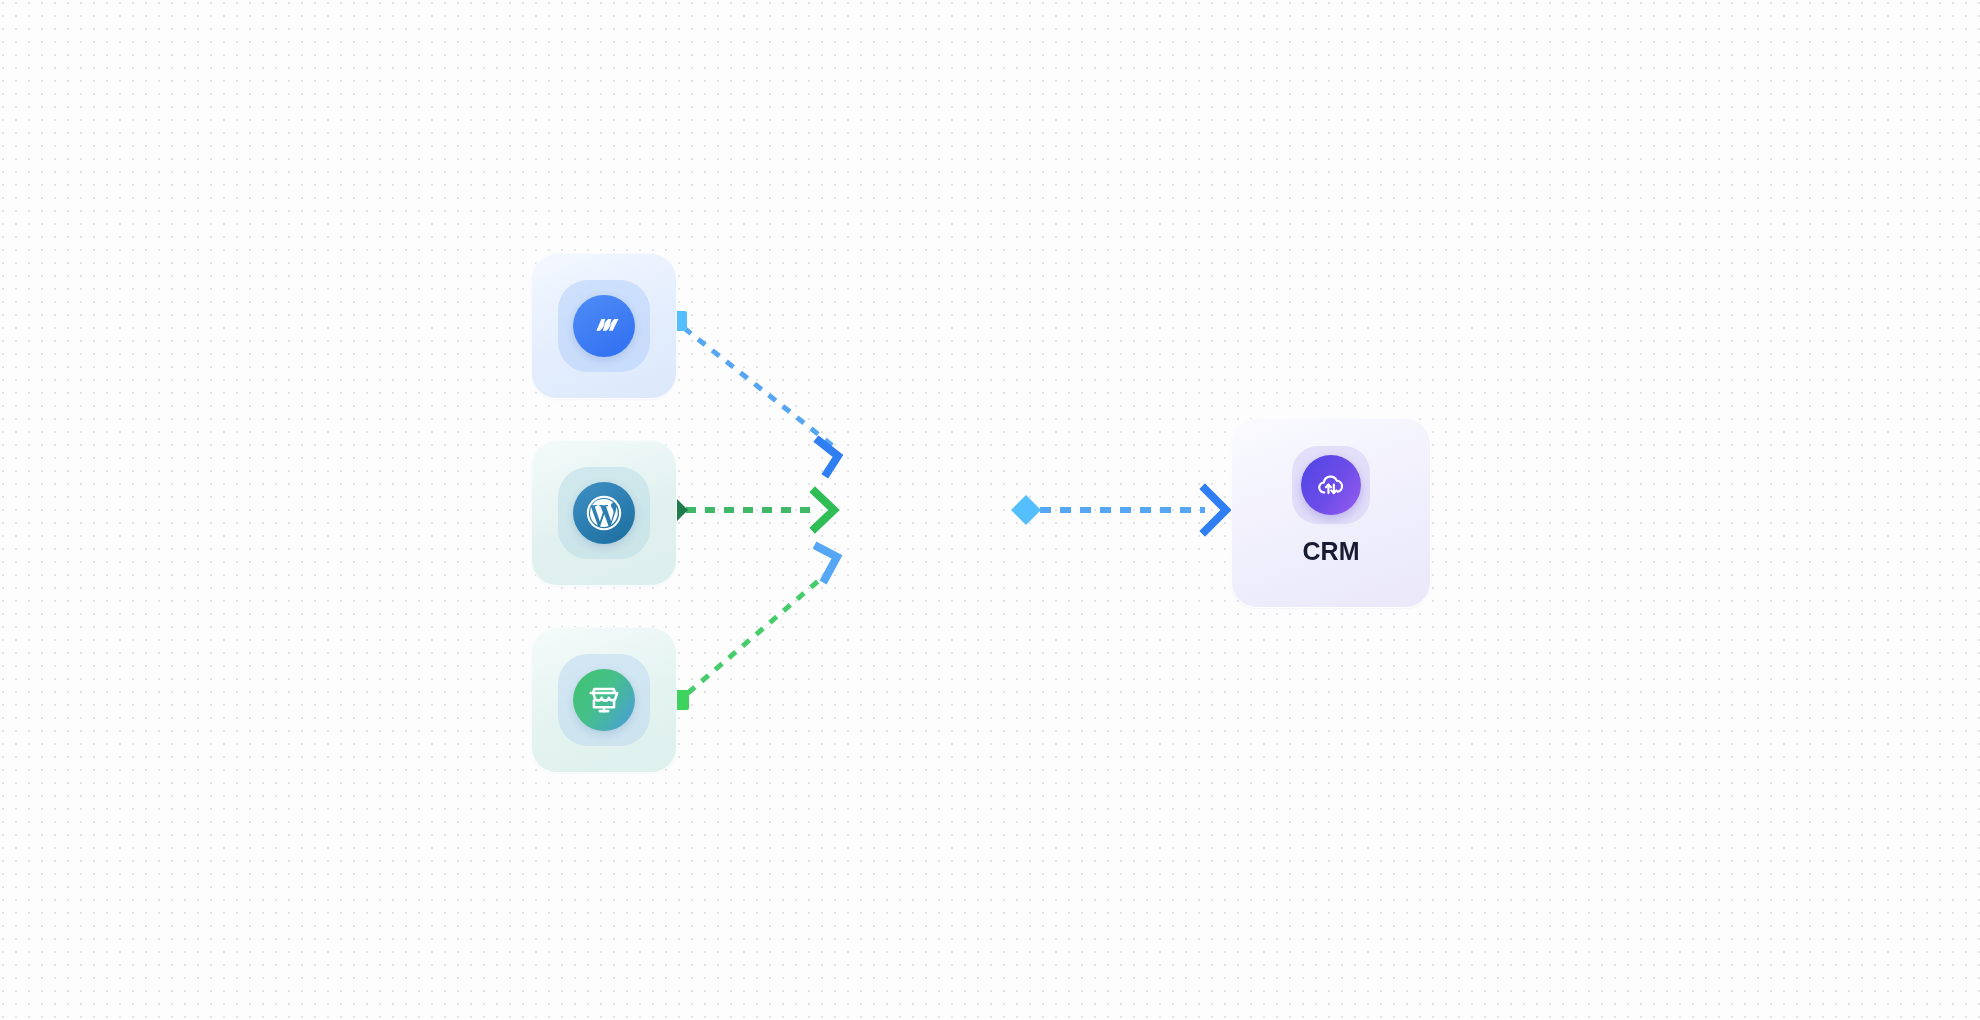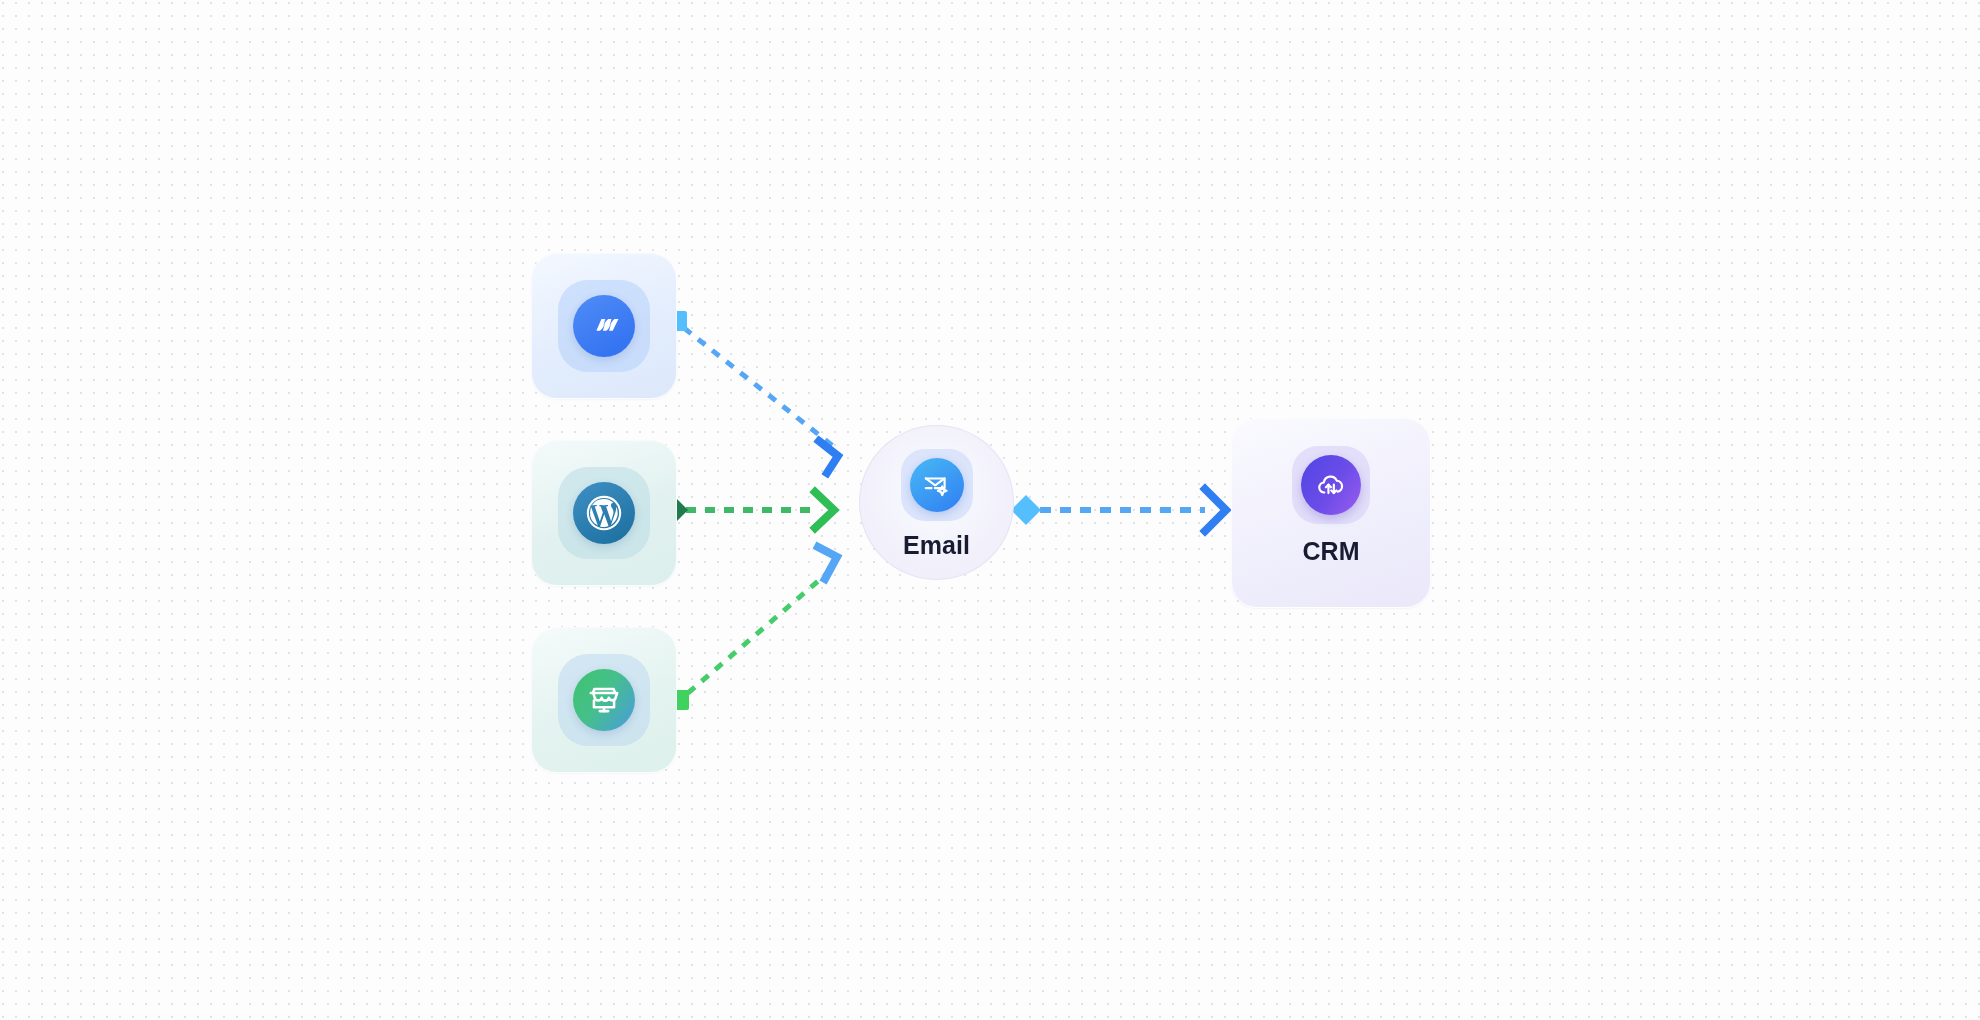--- a/index.html
+++ b/index.html
@@ -182,33 +182,20 @@
           <path d="M3.2 7.3h17.6l-1 3.1a2.4 2.4 0 0 1-4.6.1 2.4 2.4 0 0 1-4.7 0 2.4 2.4 0 0 1-4.7-.1l-1-3.1z"></path>
           <path d="M4.6 7.3l1-2.6h12.8l1 2.6"></path>
           <path d="M5.3 12.4v4.4h13.4v-4.4"></path>
           <path d="M9.2 19.4h5.6"></path>
           <path d="M12 16.8v2.6"></path>
         </svg>
       </div>
     </div>
   </div>
 
-  <div id="hub">
-    <div class="halo-hub">
-      <div class="icon-round">
-        <svg width="32" height="32" viewBox="0 0 24 24" aria-hidden="true" fill="none" stroke="#ffffff" stroke-width="1.6" stroke-linecap="round" stroke-linejoin="round">
-          <path d="M3.6 7.1h14.1v7.2H10.4"></path>
-          <path d="M3.6 7.1l7.05 5.1 7.05-5.1"></path>
-          <path d="M3.6 14.3h4.3"></path>
-          <path d="M15.9 13.1l.95 2.3 2.3.95-2.3.95-.95 2.3-.95-2.3-2.3-.95 2.3-.95z"></path>
-        </svg>
-      </div>
-    </div>
-    <div class="node-label">Email</div>
-  </div>
 
   <div id="crm">
     <div class="halo-crm">
       <div class="icon-round">
         <svg width="34" height="34" viewBox="0 0 24 24" aria-hidden="true" fill="none" stroke="#ffffff" stroke-width="1.55" stroke-linecap="round" stroke-linejoin="round">
           <path d="M7.3 17.3a3.6 3.6 0 0 1-.35-7.18 4.8 4.8 0 0 1 9.18-1.1 3.9 3.9 0 0 1 .62 7.7"></path>
           <path d="M10.2 11.8v5.9"></path>
           <path d="M8.4 13.6l1.8-1.8 1.8 1.8"></path>
           <path d="M14 17.7v-5.9"></path>
           <path d="M15.8 15.9L14 17.7l-1.8-1.8"></path>

